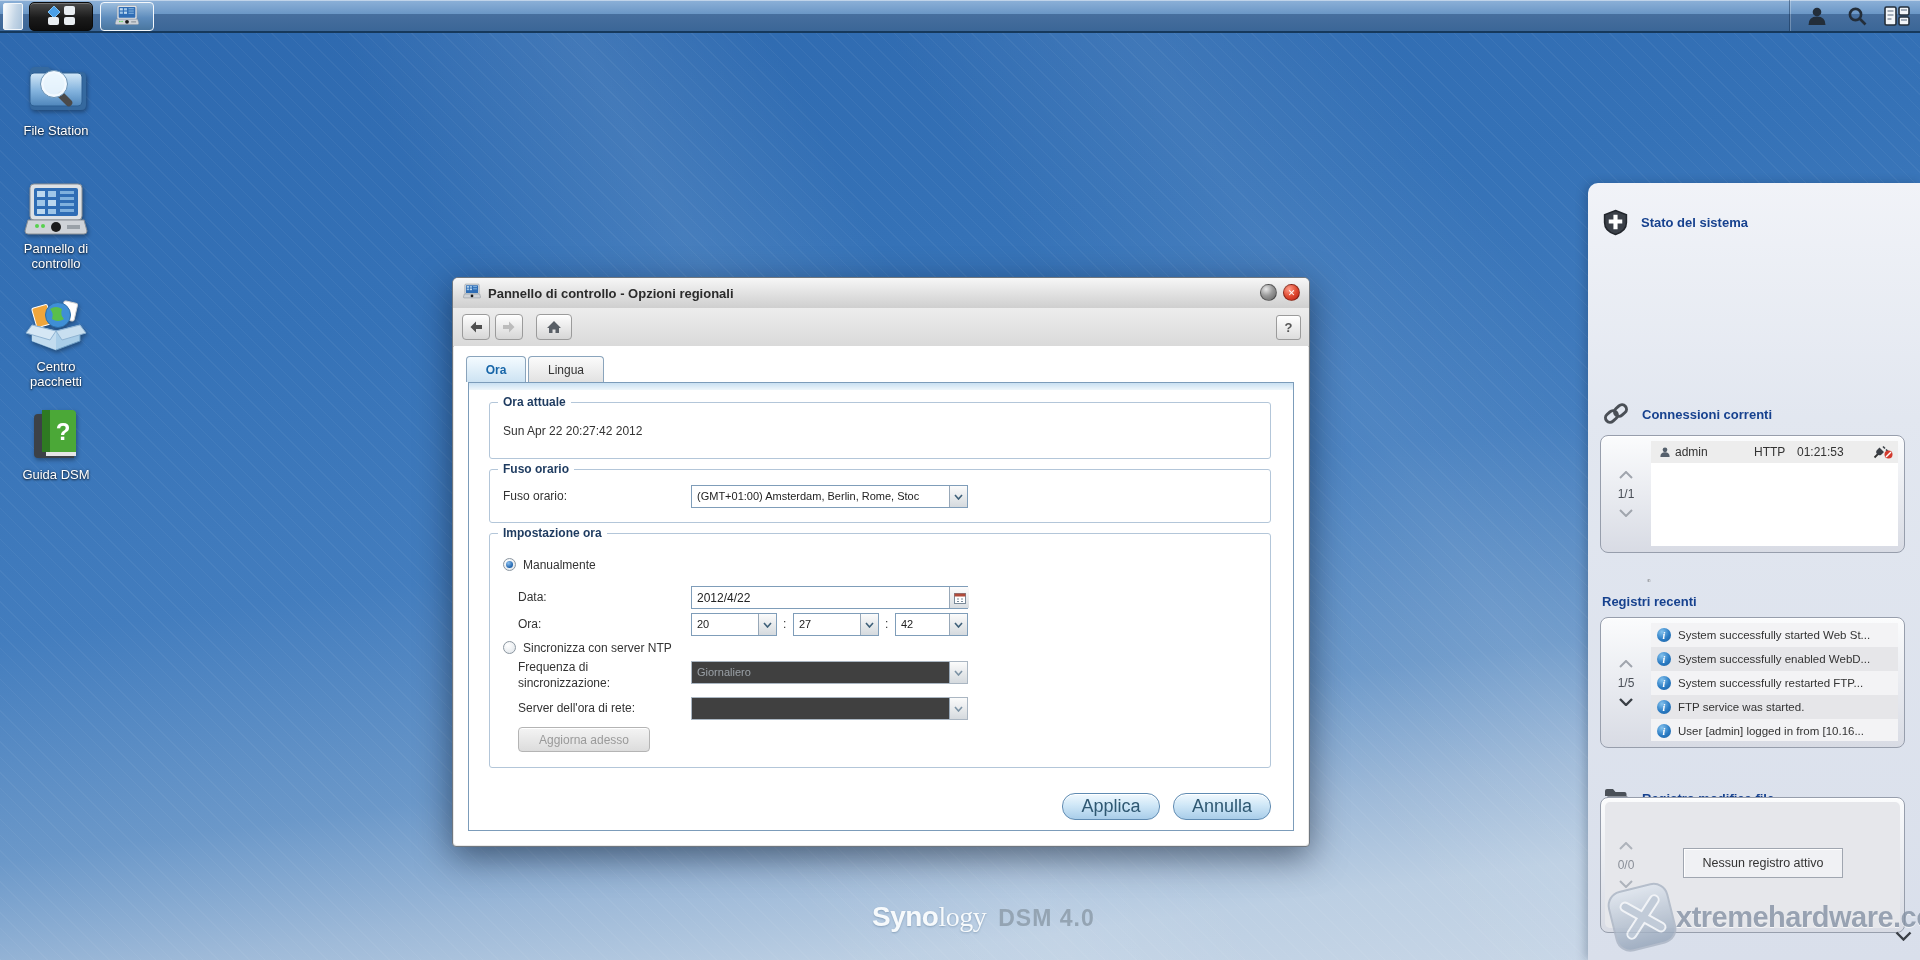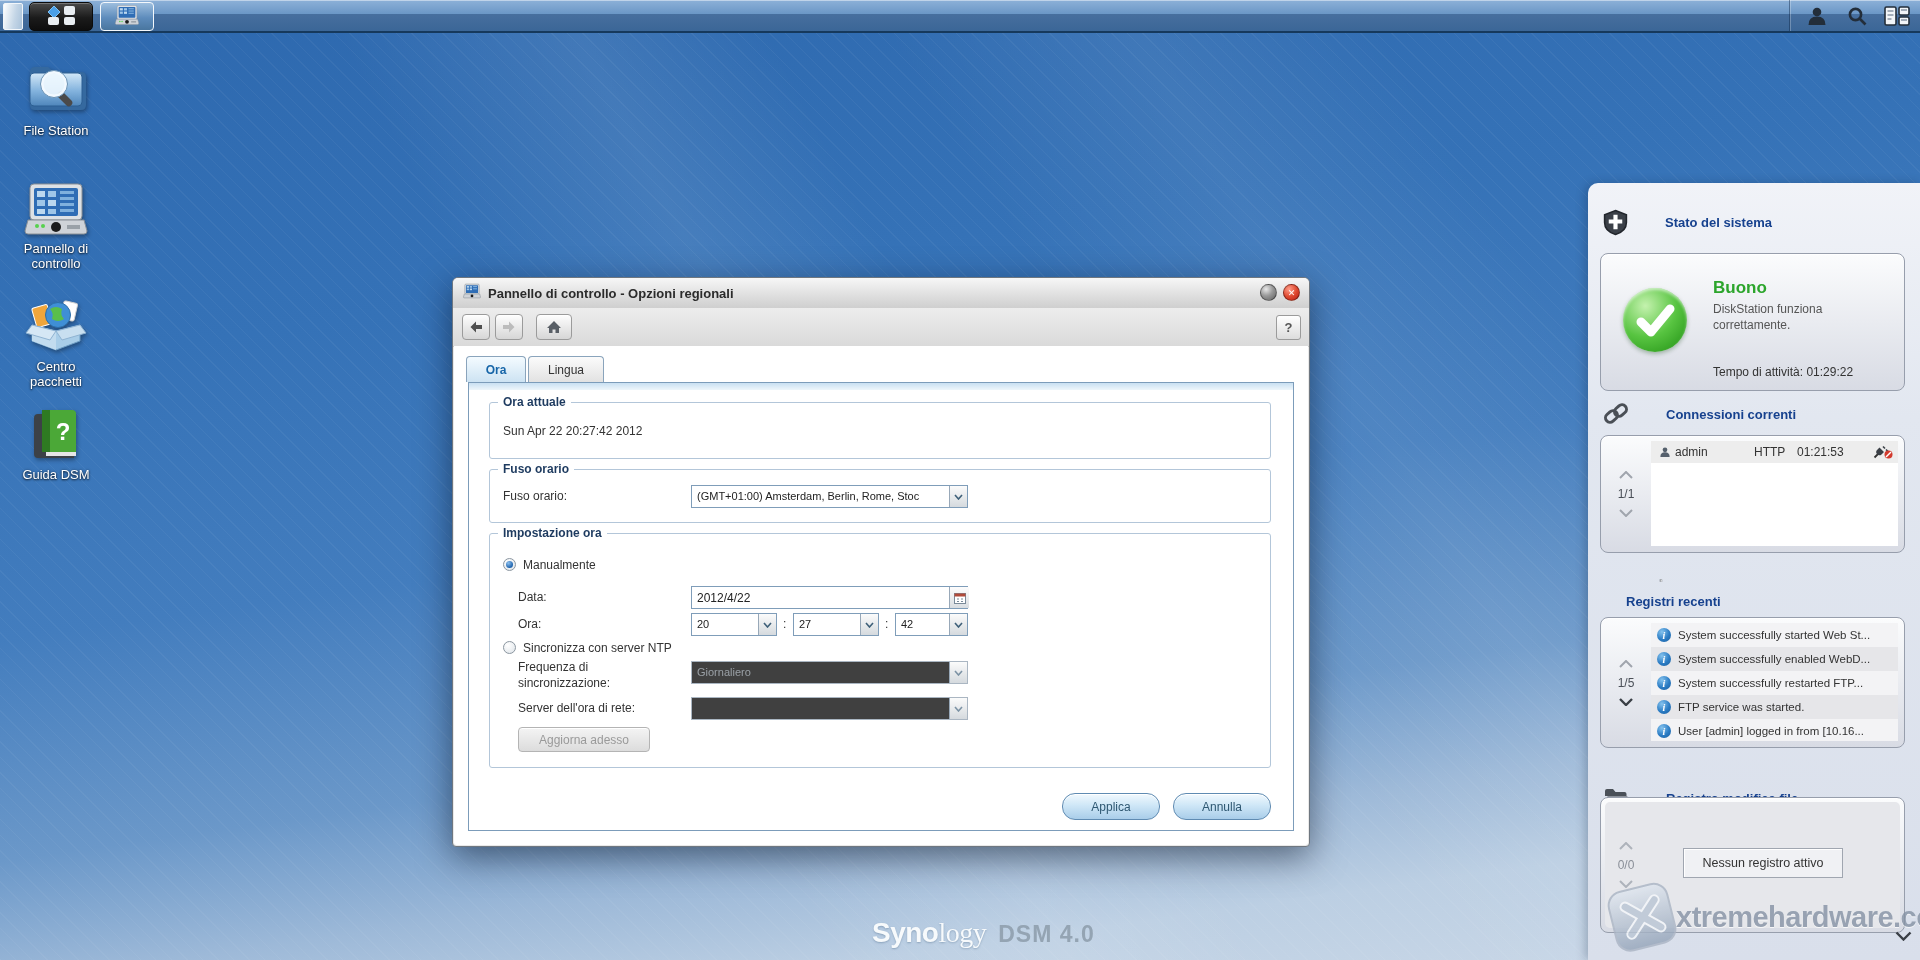--- a/index.html
+++ b/index.html
@@ -26,21 +26,21 @@
   .tb-right{position:absolute;right:0;top:0;height:31px;display:flex;align-items:center;gap:14px;padding-right:10px;}
   .tb-div{width:1px;height:31px;background:rgba(15,40,70,.45);box-shadow:1px 0 0 rgba(255,255,255,.25);}
   .tb-ic{width:26px;height:24px;display:flex;align-items:center;justify-content:center;}
   
   .dicon{position:absolute;left:6px;width:100px;text-align:center;cursor:default;}
   .dicon svg{display:block;margin:0 auto;filter:drop-shadow(1px 2px 2px rgba(0,0,0,.35));}
   .di-label{margin-top:4px;font-size:13px;color:#fff;line-height:1.15;white-space:pre-line;
     text-shadow:0 1px 2px rgba(0,0,0,.75),0 0 3px rgba(0,0,0,.4);}
   
   .branding{position:absolute;left:872px;top:901px;display:flex;align-items:baseline;gap:12px;}
-  .b-syno{font-size:28px;font-weight:bold;color:#f7fafc;letter-spacing:-.5px;text-shadow:0 1px 2px rgba(70,100,130,.4);margin-top:16px;}
+  .b-syno{font-size:28px;font-weight:bold;color:#f7fafc;letter-spacing:-.5px;text-shadow:0 1px 2px rgba(70,100,130,.4);}
   .b-logy{font-family:"Liberation Serif","DejaVu Serif",serif;font-weight:normal;font-size:28px;}
   .b-ver{font-size:23px;font-weight:bold;color:#94a4b3;letter-spacing:1px;}
   
   .dialog{position:absolute;left:452px;top:277px;width:856px;height:568px;border:1px solid #6f7780;
     border-radius:6px 6px 4px 4px;background:#e9e9e9;box-shadow:0 10px 34px rgba(0,10,25,.5);z-index:30;}
   .titlebar{position:absolute;left:0;top:0;right:0;height:30px;border-radius:5px 5px 0 0;
     background:linear-gradient(#f7f7f7,#dedede 60%,#cfcfcf);border-bottom:1px solid #bfbfbf;
     display:flex;align-items:center;padding-left:10px;gap:7px;}
   .title-txt{font-size:13px;font-weight:bold;color:#2b2b2b;}
   .orbs{position:absolute;right:9px;top:6px;display:flex;gap:6px;}
@@ -81,27 +81,27 @@
     background:radial-gradient(circle at 35% 30%, #fff, #dde3e8);}
   .radio.sel2::after{content:"";position:absolute;inset:2px;border-radius:50%;
     background:radial-gradient(circle at 35% 30%, #8cc0ef, #1f63ad 70%);}
   .colon{font-size:12px;color:#333;}
   .upd-btn{position:absolute;left:28px;top:193px;width:130px;height:23px;border:1px solid #b4b4b4;border-radius:4px;
     background:linear-gradient(#f4f4f4,#dcdcdc);color:#9a9a9a;font-size:12px;
     display:flex;align-items:center;justify-content:center;box-shadow:inset 0 1px 0 #fff;}
   .dlg-buttons{position:absolute;right:22px;top:410px;display:flex;gap:13px;}
   .pill{width:96px;height:25px;border:1px solid #5f8bb2;border-radius:13px;
     background:linear-gradient(#f1f9fe,#cfe7f7 45%,#a9cde9);box-shadow:inset 0 1px 0 #fff;
-    font-size:12px;color:#2f5872;display:flex;align-items:center;justify-content:center;}
+    font-size:18px;color:#2f5872;display:flex;align-items:center;justify-content:center;}
   
   .sidebar{position:absolute;left:1588px;top:183px;width:332px;height:777px;
     background:linear-gradient(180deg,#f1f3f8 0%,#e2e7f0 30%,#d9dfeb 100%);
     border-top-left-radius:10px;box-shadow:-3px 0 10px rgba(10,30,60,.25);z-index:20;}
   .sb-h{position:absolute;left:14px;display:flex;align-items:center;gap:12px;height:30px;}
-  .sb-h .t{font-size:13px;font-weight:bold;color:#16418e;margin-left:24px;}
+  .sb-h .t{font-size:13px;font-weight:bold;color:#16418e;}
   .sb-box{position:absolute;left:12px;width:305px;box-sizing:border-box;border:1px solid #979eac;border-radius:8px;
     background:linear-gradient(#fbfcfd,#d8dbe4);box-shadow:inset 0 1px 0 #fff;}
   .pager{position:absolute;left:0;top:0;bottom:0;width:50px;display:flex;flex-direction:column;
     align-items:center;justify-content:center;gap:8px;}
   .pager .frac{font-size:12px;color:#4a4f57;}
   .pager .frac.dim{color:#8a8f98;}
   .listarea{position:absolute;left:50px;top:5px;right:6px;bottom:6px;background:#fff;overflow:hidden;}
   .conn-row{position:relative;height:22px;background:#ededed;}
   .conn-row span{position:absolute;top:4px;font-size:12px;color:#333;}
   .log-row{display:flex;align-items:center;gap:7px;height:24px;padding-left:6px;font-size:11.5px;color:#333;
@@ -410,31 +410,20 @@
   <div class="sidebar">
 
     <div class="sb-h" style="top:24px;">
       <svg width="27" height="27" viewBox="0 0 26 26">
         <path d="M13 1.5 L23.5 5.5 V13 q0 8.5 -10.5 11.5 Q2.5 21.5 2.5 13 V5.5 z" fill="#3b4048" stroke="#22262c" stroke-width="1.5"></path>
         <path d="M11 5.5 h4 v4.5 h4.5 v4 H15 v5.5 h-4 V14 H6.5 v-4 H11 z" fill="#fff"></path>
       </svg>
       <span class="t">Stato del sistema</span>
     </div>
 
-    <div class="sb-box" style="top:70px;height:138px;">
-      <div class="statusbox-green">
-        <svg width="64" height="64" viewBox="0 0 64 64">
-            <path d="M18 34 L28 44 L47 21" fill="none" stroke="#fff" stroke-width="9" stroke-linecap="round" stroke-linejoin="round"></path>
-          </svg>
-      </div>
-      <div class="abs" style="left:112px;top:24px;font-size:17px;font-weight:bold;color:#2ca52c;">Buono</div>
-      <div class="abs" style="left:112px;top:48px;font-size:12px;color:#555;white-space:pre-line;line-height:1.3;">DiskStation funziona
-correttamente.</div>
-      <div class="abs" style="left:112px;top:111px;font-size:12px;color:#333;">Tempo di attività: 01:29:22</div>
-    </div>
 
     <div class="sb-h" style="top:216px;">
       <svg width="28" height="26" viewBox="0 0 28 26" fill="none" stroke="#4a4f56" stroke-width="3">
         <rect x="3" y="11" width="13" height="9" rx="4.5" transform="rotate(-42 9.5 15.5)"></rect>
         <rect x="12" y="5" width="13" height="9" rx="4.5" transform="rotate(-42 18.5 9.5)"></rect>
       </svg>
       <span class="t">Connessioni correnti</span>
     </div>
 
     <div class="sb-box" style="top:252px;height:118px;">

